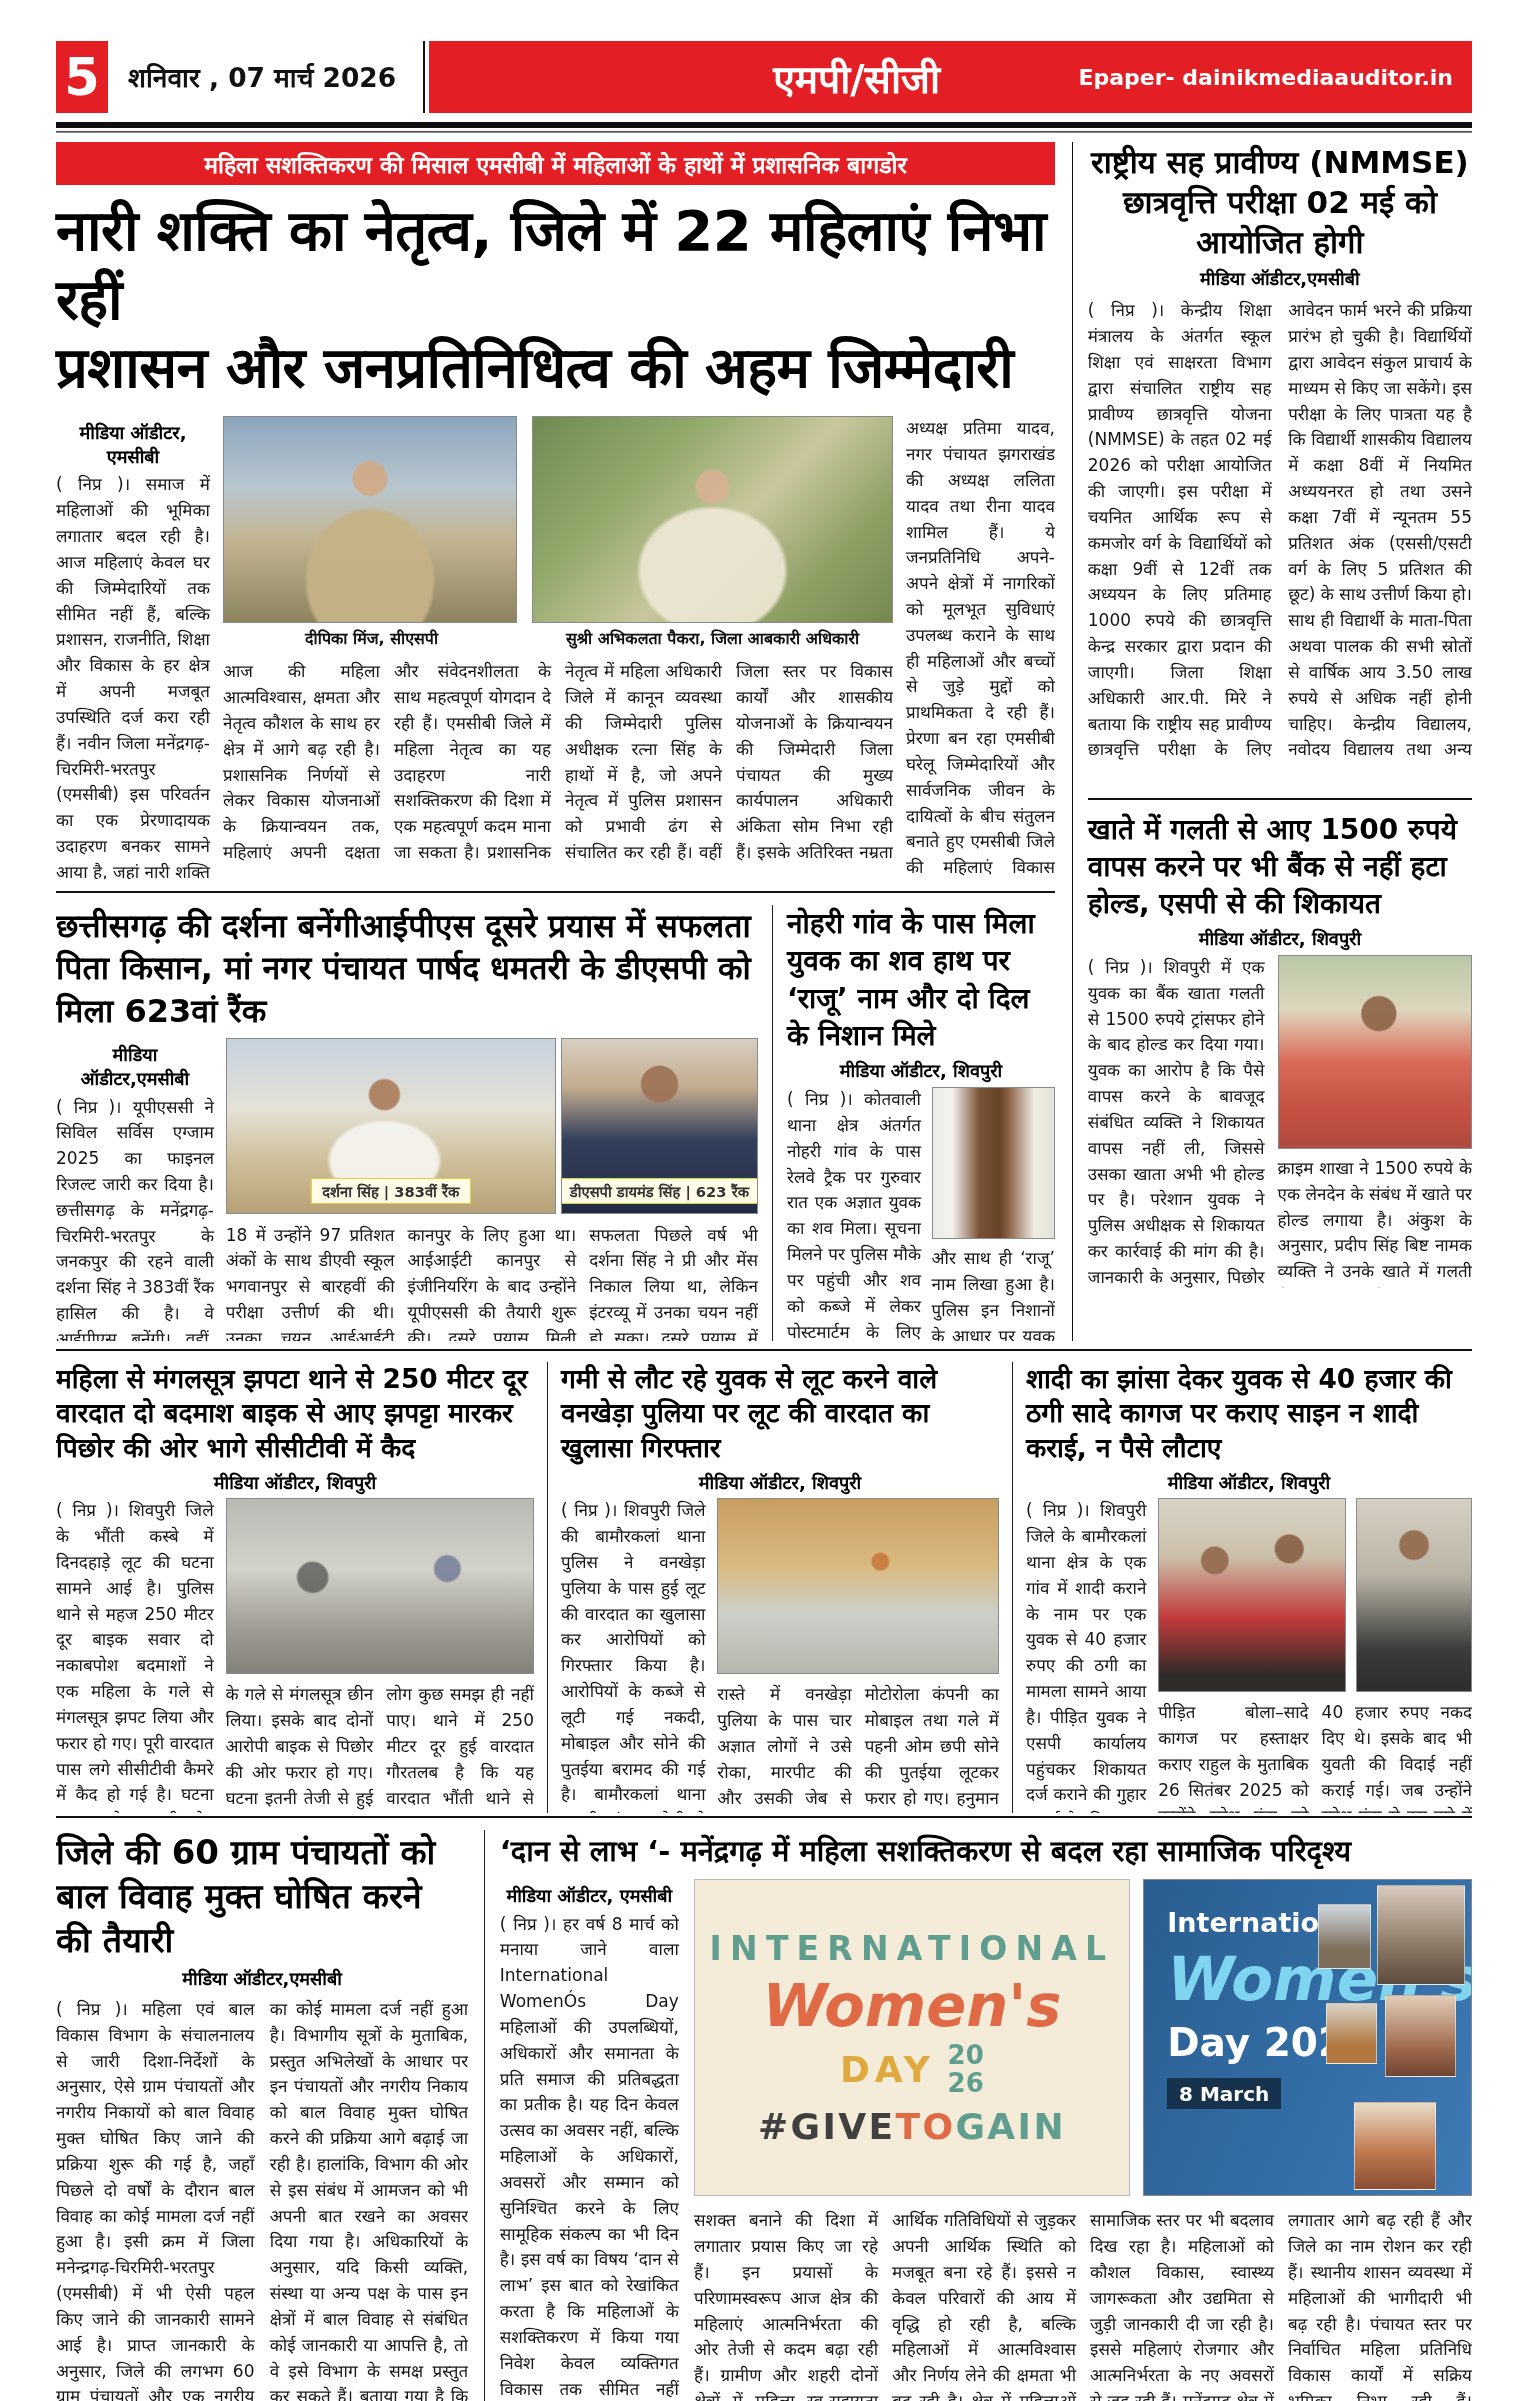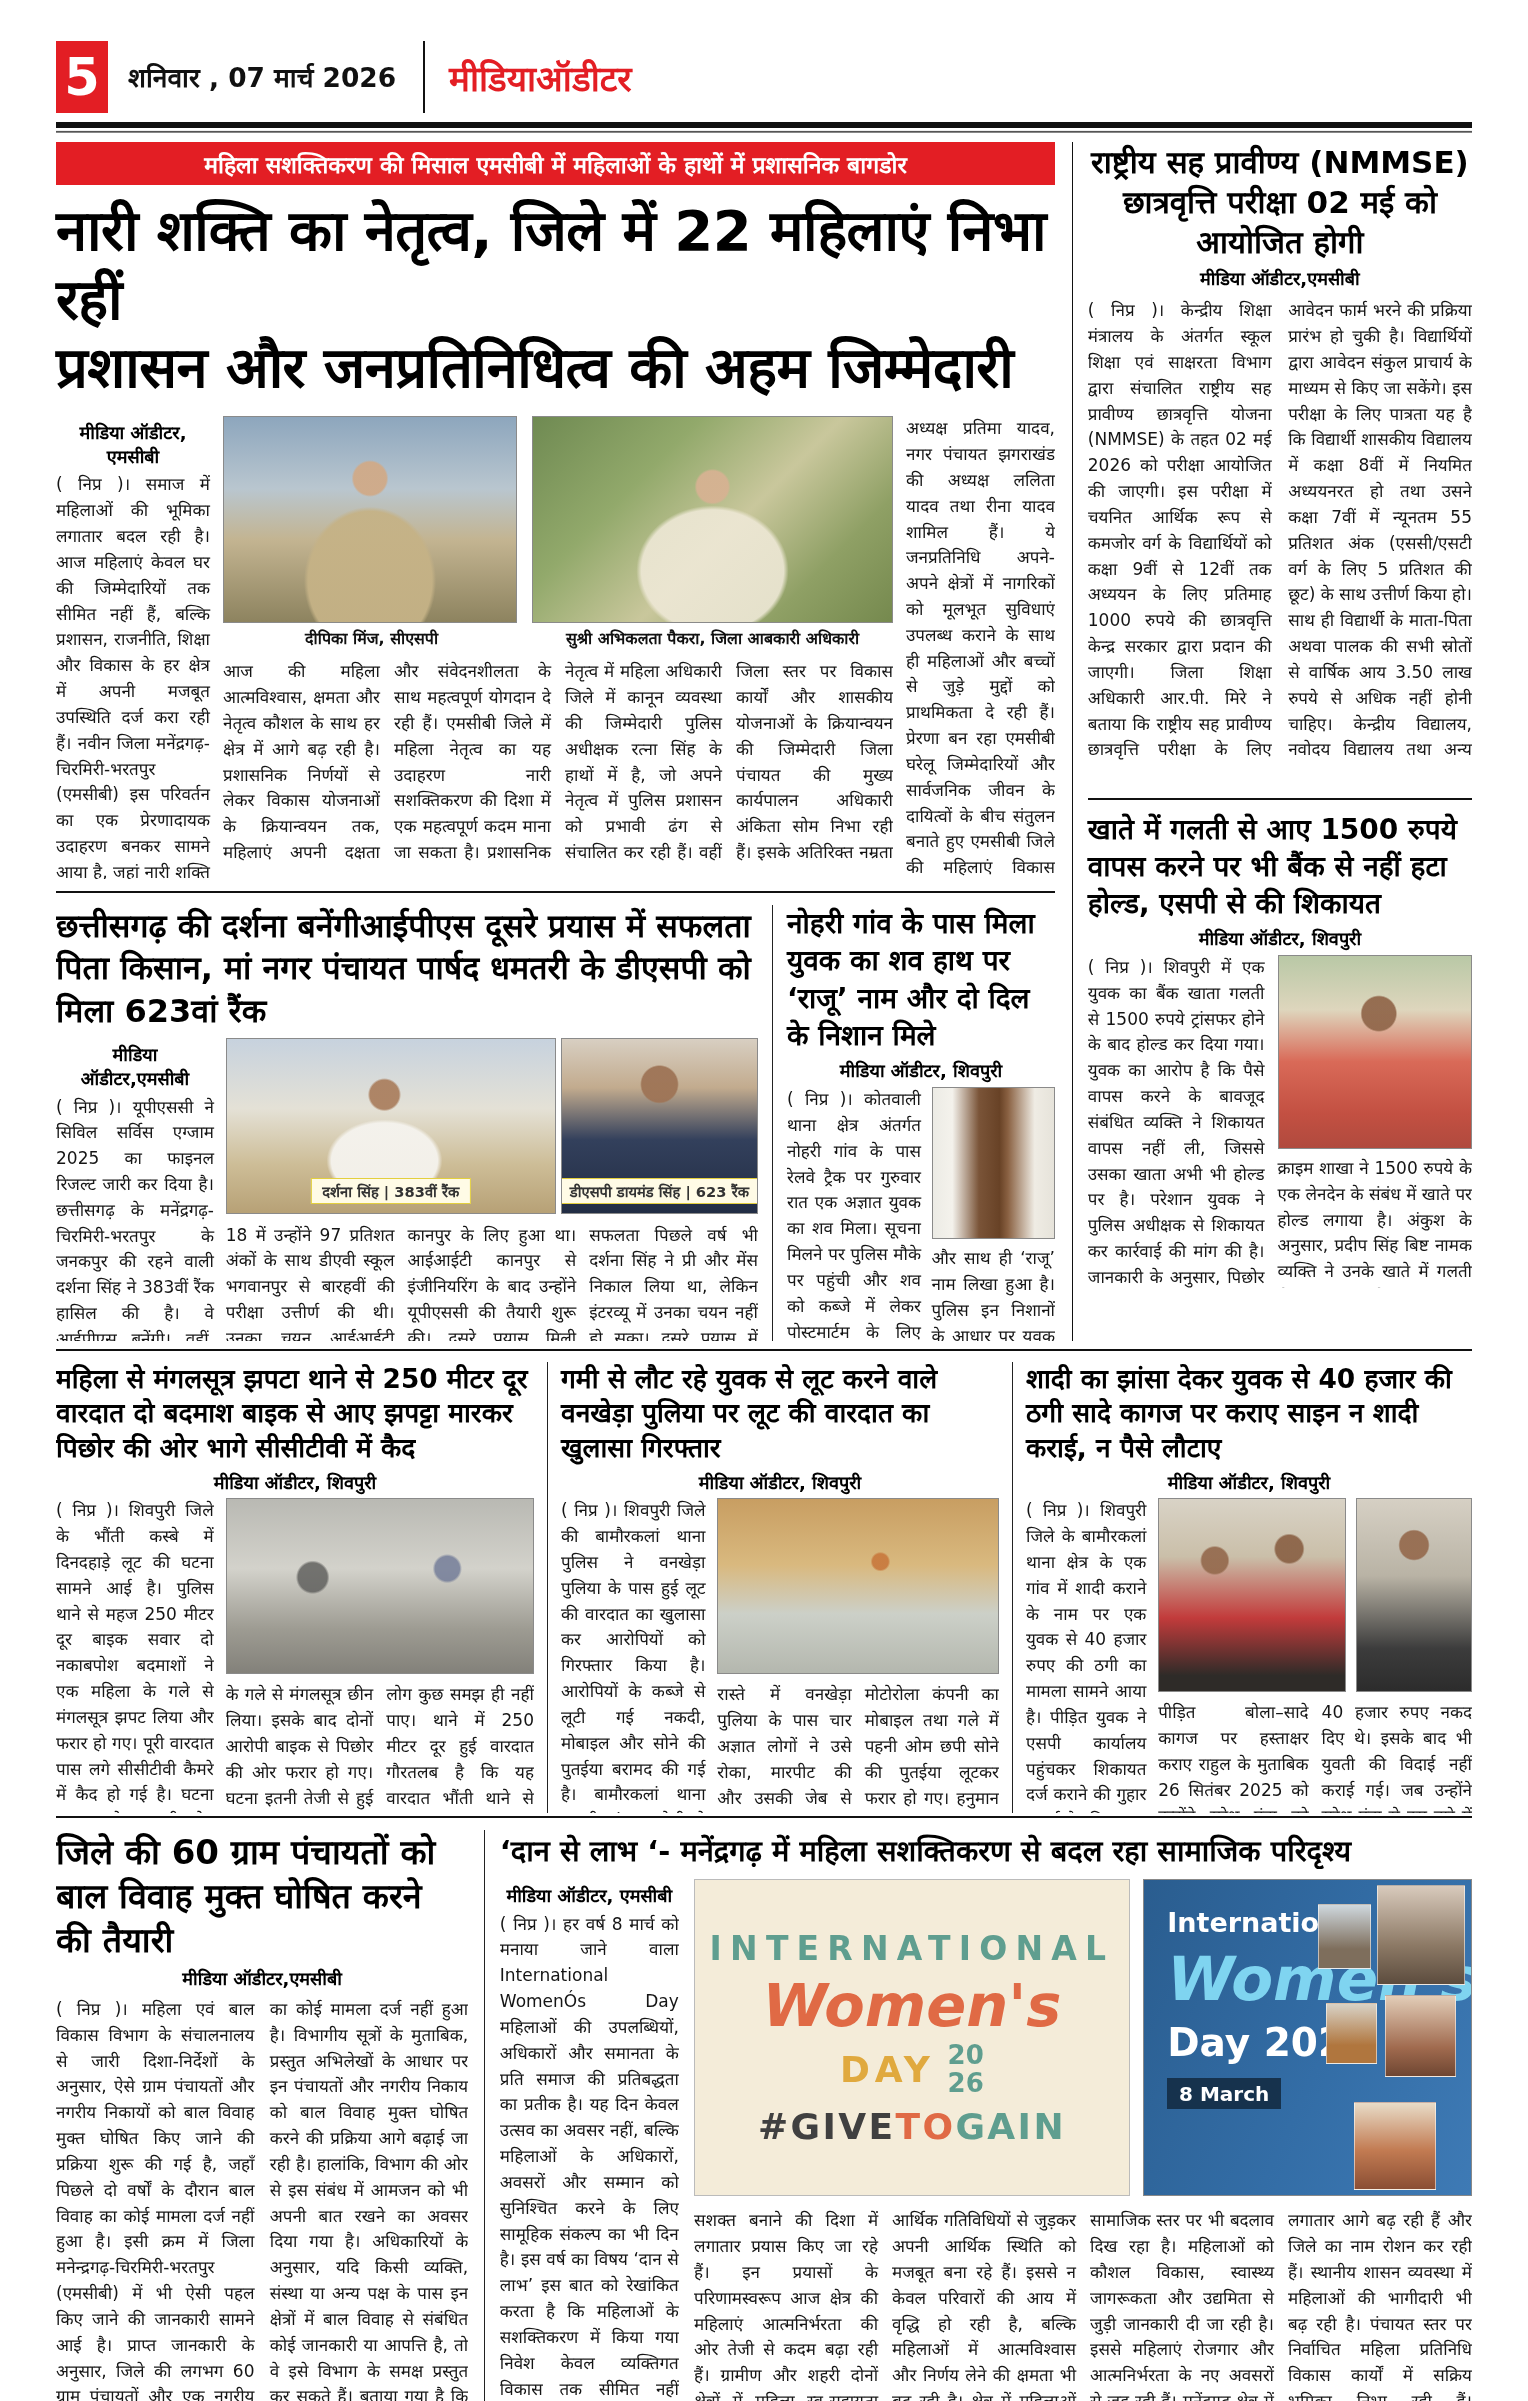--- a/index.html
+++ b/index.html
@@ -165,21 +165,24 @@
 </style>
 </head>
 <body>
 
 <div class="page">
 
   <div class="mast">
     <div class="mast-num">5</div>
     <div class="mast-date">शनिवार , 07 मार्च 2026</div>
     <div class="mast-vrule"></div>
-    <div class="mast-brand">मीडियाऑडीटर</div>
+    <div class="mast-band">
+      <div class="mast-edition">एमपी/सीजी</div>
+      <div class="mast-epaper">Epaper- dainikmediaauditor.in</div>
+    </div>
   </div>
   <div class="head-rule"></div>
 
   <div class="top-zone">
 
     <div class="left-rail">
 
       <div>
         <div class="kicker">महिला सशक्तिकरण की मिसाल एमसीबी में महिलाओं के हाथों में प्रशासनिक बागडोर</div>
         <div class="lead-hl">

